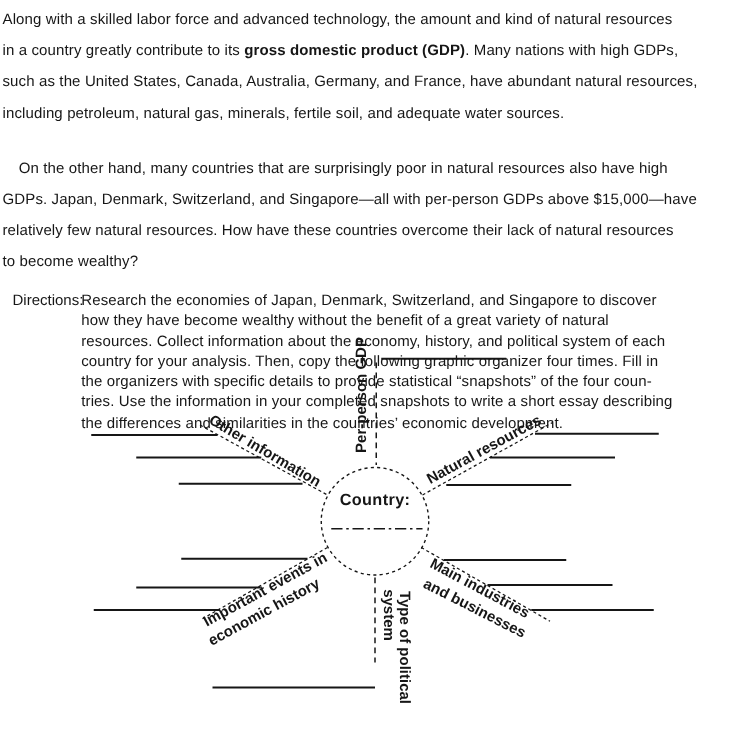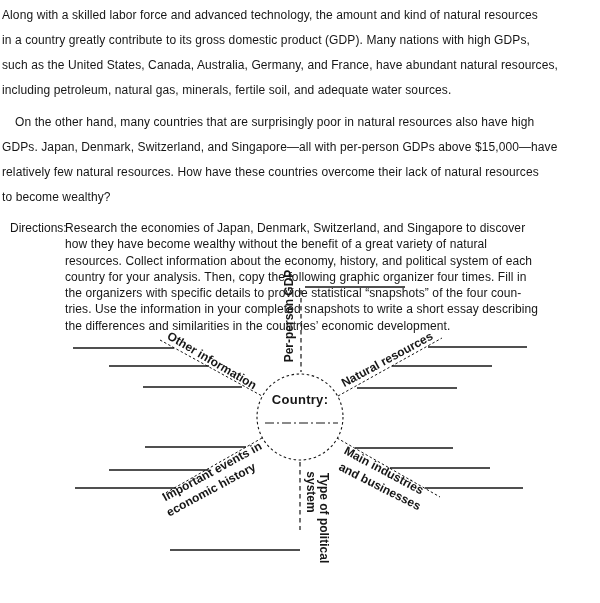--- a/index.html
+++ b/index.html
@@ -5,22 +5,22 @@
   :root { --ink:#161616; --paper:#ffffff; }
   html,body { margin:0; padding:0; }
   body {
     width:600px; height:603px; overflow:hidden; position:relative;
     background:var(--paper); color:var(--ink);
     font-family:"Liberation Sans", sans-serif;
     font-size:12px; -webkit-font-smoothing:antialiased;
   }
   .text-block { padding:3px 0 0 2px; }
   .para { margin:0; white-space:pre; line-height:25px; letter-spacing:0.1px; }
-  .para .b { font-weight:normal; }
-  .para.p2 { margin-top:7px; text-indent:13px; }
+  .para .b { font-weight:bold; }
+  .para.p2 { margin-top:19px; text-indent:13px; }
   .directions { display:flex; margin-top:10px; padding-left:8px; }
   .dir-label { width:55px; flex:0 0 55px; line-height:16.3px; }
   .dir-text { white-space:pre; line-height:16.3px; letter-spacing:0.1px; }
   svg.organizer { position:absolute; left:0; top:260; top:260px; display:block; }
   .blank { stroke:var(--ink); stroke-width:1.7; }
   .spoke-dotted { stroke:var(--ink); stroke-width:1; stroke-dasharray:2.5 2.2; fill:none; }
   .spoke-dashed { stroke:var(--ink); stroke-width:1.2; stroke-dasharray:4.5 3.5; fill:none; }
   .circle-outline { stroke:var(--ink); stroke-width:1.1; stroke-dasharray:2.5 2.6; fill:none; }
   .write-line { stroke:var(--ink); stroke-width:1.2; stroke-dasharray:9 3 2 3; }
   .spoke-label { font-family:"Liberation Sans", sans-serif; font-size:12px; font-weight:bold; fill:var(--ink); }

